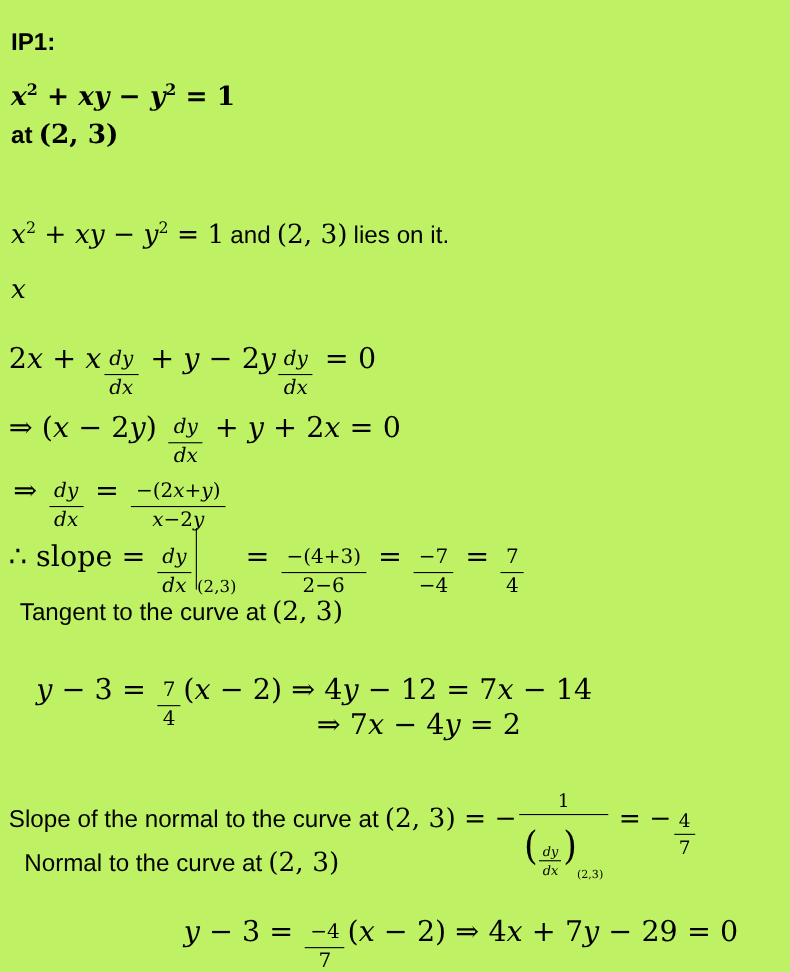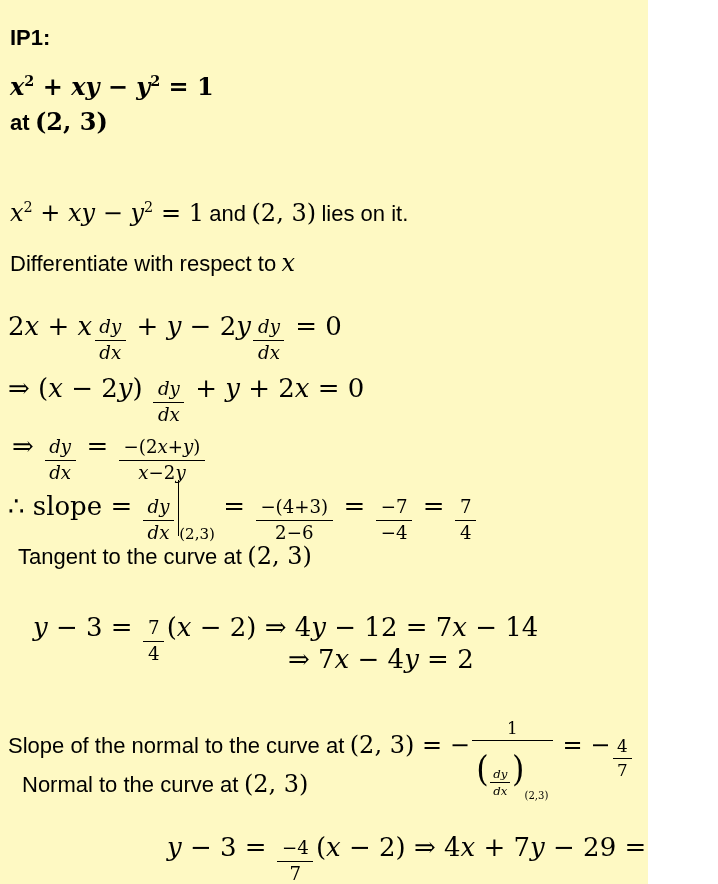--- a/index.html
+++ b/index.html
@@ -1,20 +1,20 @@
 <!DOCTYPE html>
 <html><head>
 <meta charset="utf-8">
 <style>
   html, body { margin: 0; padding: 0; background: #ffffff; }
   .page {
     position: relative;
-    width: 648px;
+    width: 718px;
     height: 884px;
-    background: #fef9c3;
+    background: #bef264;
     color: #000000;
     font-family: "Liberation Sans", sans-serif;
     overflow: hidden;
   }
   .line {
     position: absolute;
     display: flex;
     align-items: baseline;
     column-gap: 0.34em;
     white-space: pre;
@@ -78,21 +78,20 @@
 
 
   <div class="line" style="left:10px; top:198px">
     <span class="math"><span class="mvar">x</span><sup>2</sup><span class="mtext"> + </span><span class="mvar">xy</span><span class="mtext"> − </span><span class="mvar">y</span><sup>2</sup><span class="mtext"> = 1</span></span>
     <span class="txt">and</span>
     <span class="math"><span class="mtext">(2, 3)</span></span>
     <span class="txt">lies on it.</span>
   </div>
 
   <div class="line" style="left:10px; top:248px">
-    <span class="txt">Differentiate with respect to</span>
     <span class="math"><span class="mvar">x</span></span>
   </div>
 
   <div class="line" style="left:8px; top:292px">
     <span class="math m-display"><span class="mtext">2</span><span class="mvar">x</span><span class="mtext"> + </span><span class="mvar">x</span><span class="frac"><span class="num"><span class="mvar">dy</span></span><span class="den"><span class="mvar">dx</span></span></span><span class="mtext"> + </span><span class="mvar">y</span><span class="mtext"> − 2</span><span class="mvar">y</span><span class="frac"><span class="num"><span class="mvar">dy</span></span><span class="den"><span class="mvar">dx</span></span></span><span class="mtext"> = 0</span></span>
   </div>
 
   <div class="line" style="left:8px; top:354px">
     <span class="math m-display"><span class="mtext">⇒ (</span><span class="mvar">x</span><span class="mtext"> − 2</span><span class="mvar">y</span><span class="mtext">) </span><span class="frac"><span class="num"><span class="mvar">dy</span></span><span class="den"><span class="mvar">dx</span></span></span><span class="mtext"> + </span><span class="mvar">y</span><span class="mtext"> + 2</span><span class="mvar">x</span><span class="mtext"> = 0</span></span>
   </div>

